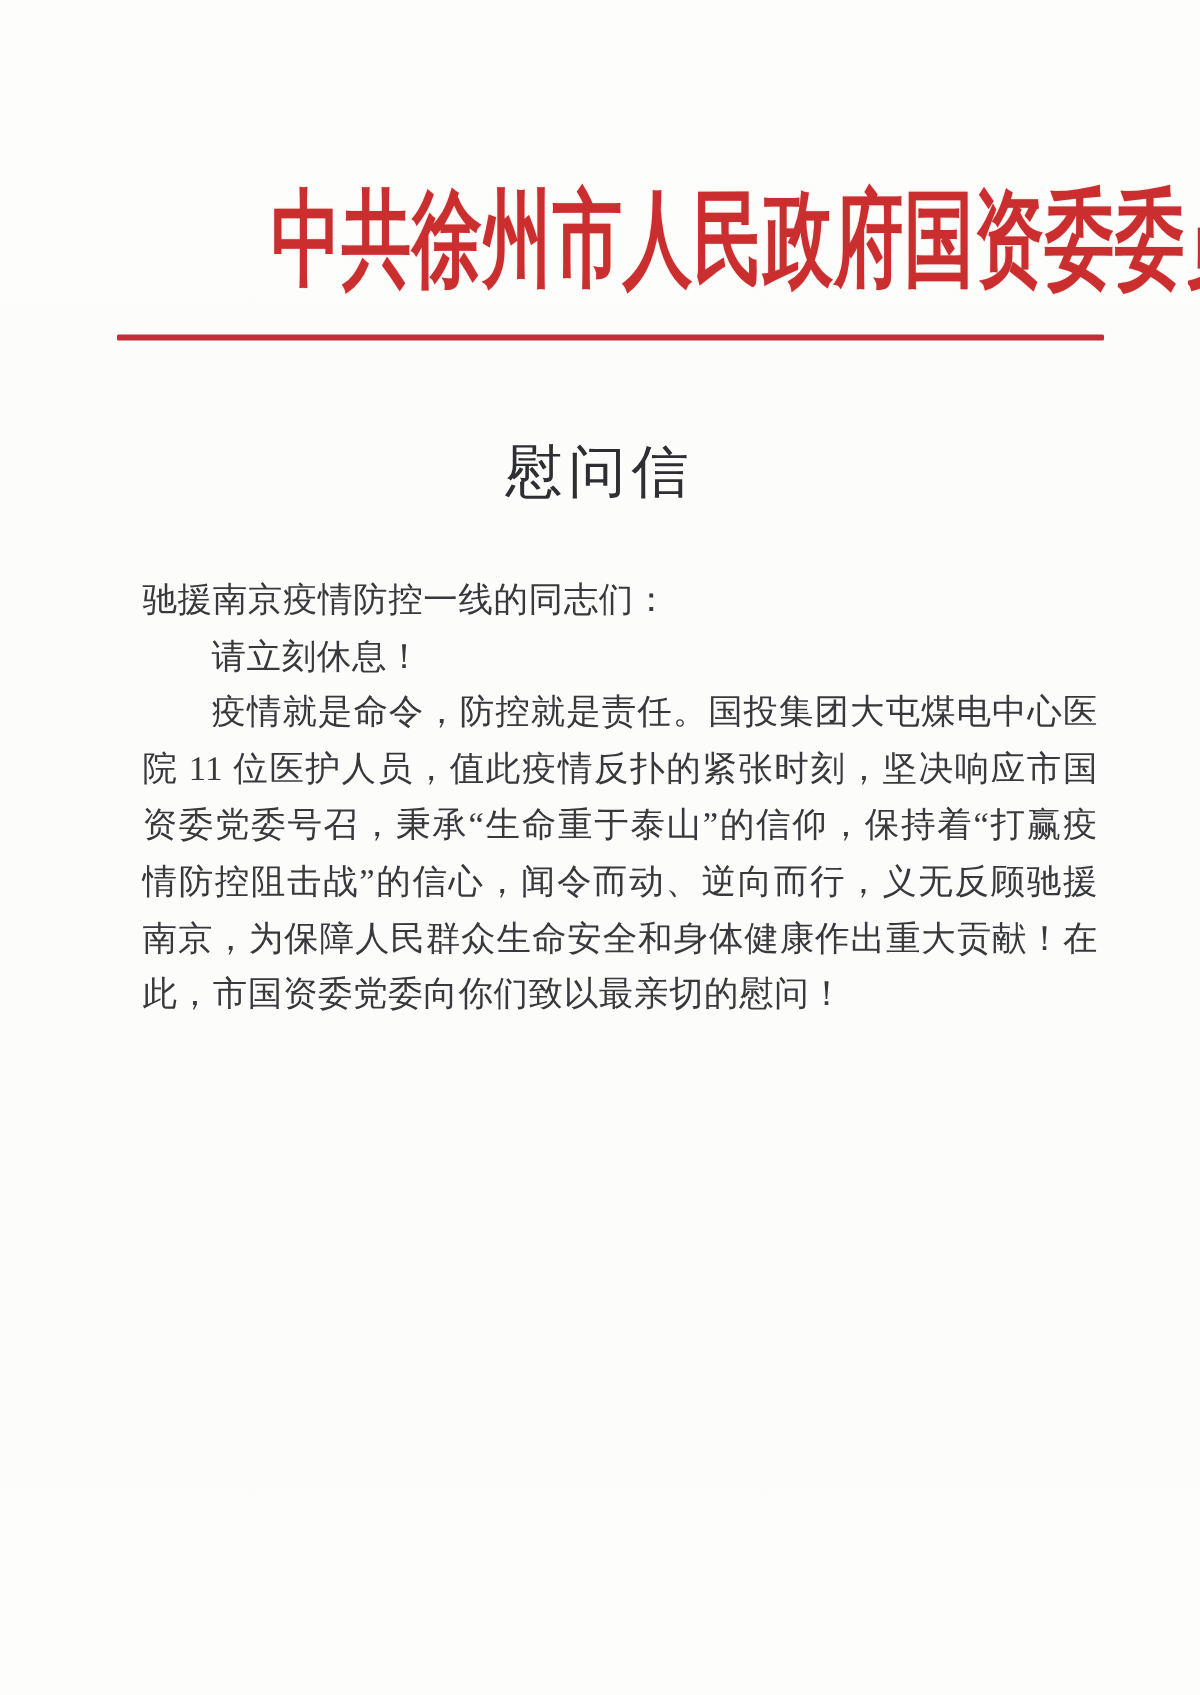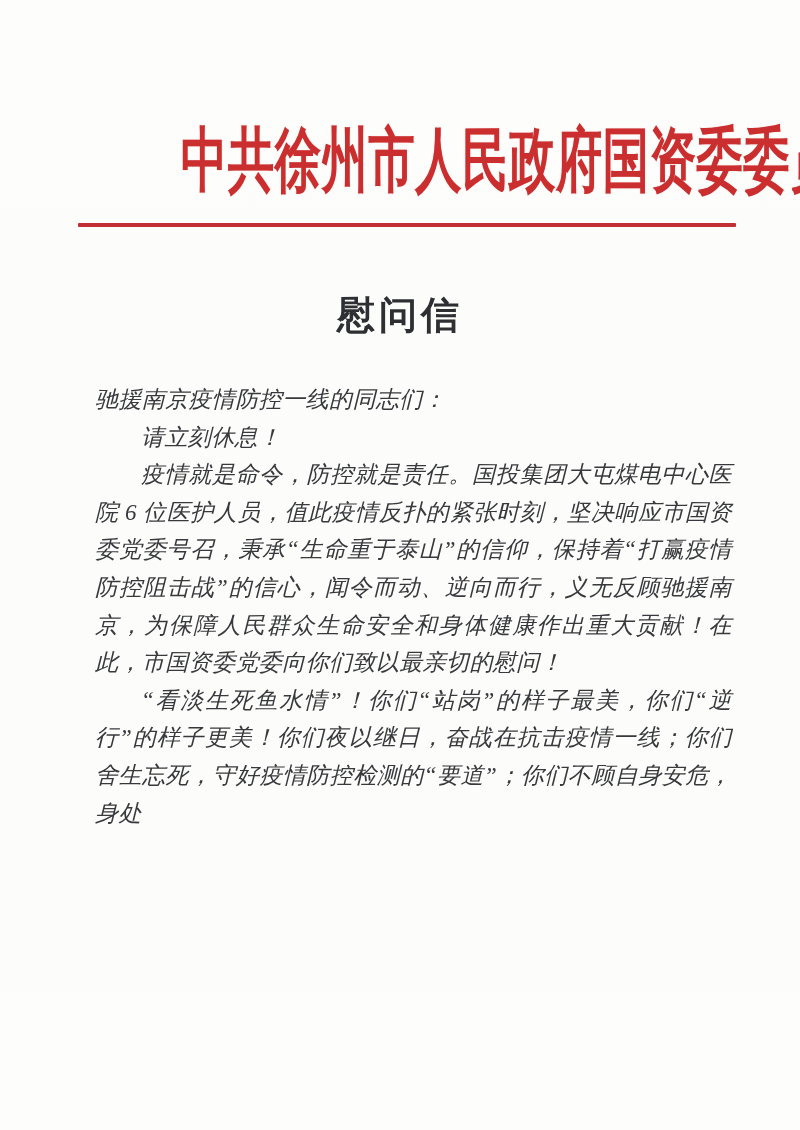--- a/index.html
+++ b/index.html
@@ -43,52 +43,50 @@
     background: #c22f35;
     border-radius: 1px;
   }
 
   
   .doc-title {
     margin-top: 66px;
     text-align: center;
     font-size: 38px;
     line-height: 44px;
-    font-weight: bold;
+    font-weight: normal;
     color: #2e2f33;
     letter-spacing: 4px;
   }
 
   
   .body {
     margin: 44px 68px 0 95px;
     font-size: 23px;
     line-height: 37.6px;
     color: #38393d;
     letter-spacing: 0.4px;
     text-align: justify;
     text-justify: inter-ideograph;
-    font-style: italic;
   }
   .body p { text-indent: 2em; }
   .body p.salutation { text-indent: 0; }
 </style>
 </head>
 <body>
 
 <div class="page">
 
   <div class="letterhead">
     <span class="org">中共徐州市人民政府国资委委员会</span>
   </div>
 
   <div class="divider"></div>
 
   <div class="doc-title">慰问信</div>
 
   <div class="body">
     <p class="salutation">驰援南京疫情防控一线的同志们：</p>
     <p>请立刻休息！</p>
-    <p>疫情就是命令，防控就是责任。国投集团大屯煤电中心医院 6 位医护人员，值此疫情反扑的紧张时刻，坚决响应市国资委党委号召，秉承“生命重于泰山”的信仰，保持着“打赢疫情防控阻击战”的信心，闻令而动、逆向而行，义无反顾驰援南京，为保障人民群众生命安全和身体健康作出重大贡献！在此，市国资委党委向你们致以最亲切的慰问！</p>
-    <p>“看淡生死鱼水情”！你们“站岗”的样子最美，你们“逆行”的样子更美！你们夜以继日，奋战在抗击疫情一线；你们舍生忘死，守好疫情防控检测的“要道”；你们不顾自身安危，身处</p>
+    <p>疫情就是命令，防控就是责任。国投集团大屯煤电中心医院 11 位医护人员，值此疫情反扑的紧张时刻，坚决响应市国资委党委号召，秉承“生命重于泰山”的信仰，保持着“打赢疫情防控阻击战”的信心，闻令而动、逆向而行，义无反顾驰援南京，为保障人民群众生命安全和身体健康作出重大贡献！在此，市国资委党委向你们致以最亲切的慰问！</p>
   </div>
 
 </div>
 
 </body></html>

